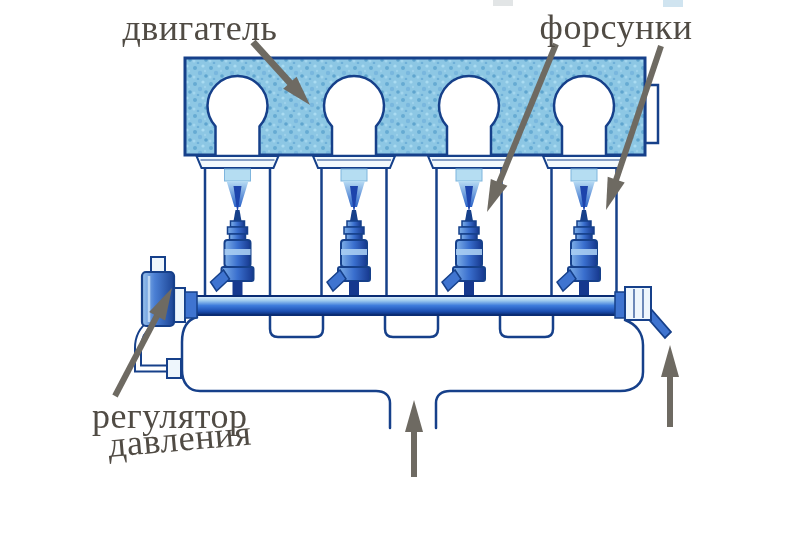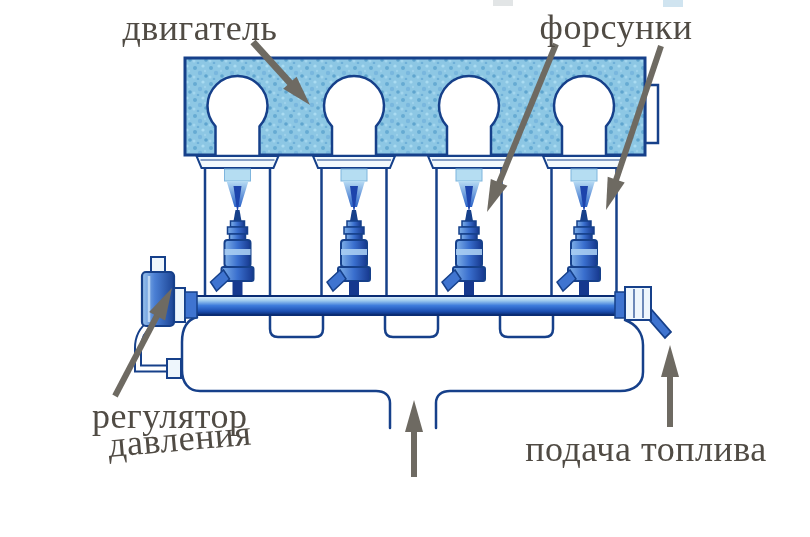--- a/index.html
+++ b/index.html
@@ -183,16 +183,15 @@
   <div class="diagram-label centered" style="left:200px;top:14px;">двигатель</div>
 
   <div class="diagram-label centered" style="left:600px;top:13px;margin-left:16px;">форсунки</div>
 
 
   <div class="diagram-label" style="left:44px;top:402px;margin-left:48px;">
     <span>регулятор</span>
     <span class="regline2">давления</span>
   </div>
 
-  <div class="diagram-label centered" style="left:646px;top:435px;">подача топлива</div>
 
 
 </div>
 
 </body></html>

